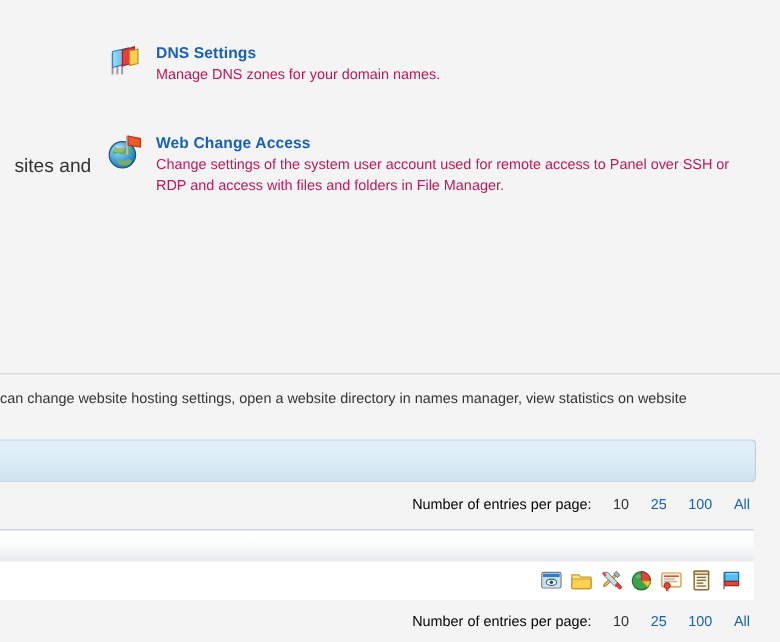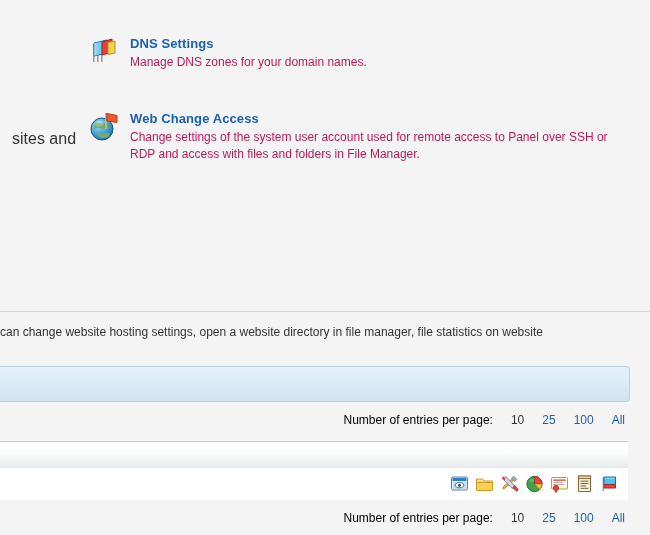--- a/index.html
+++ b/index.html
@@ -132,21 +132,21 @@
       <div class="tool-body">
         <div class="tool-title">Web Change Access</div>
         <div class="tool-desc" style="width:490px;">Change settings of the system user account used for remote access to Panel over SSH or RDP and access with files and folders in File Manager.</div>
       </div>
     </div>
   </div>
 
   <div class="clip-frag">sites and</div>
 
   <div class="divider"></div>
-  <div class="clip-para">can change website hosting settings, open a website directory in file manager, file statistics on website</div>
+  <div class="clip-para">can change website hosting settings, open a website directory in names manager, view statistics on website</div>
 
   <div class="bluebar">
     <div class="bluebar-inner"></div>
   </div>
 
   <div class="entries" id="entries-top">
     <span class="lbl">Number of entries per page:</span><a class="current">10</a><a>25</a><a>100</a><a>All</a>
   </div>
 
   <div class="table-head"></div>

